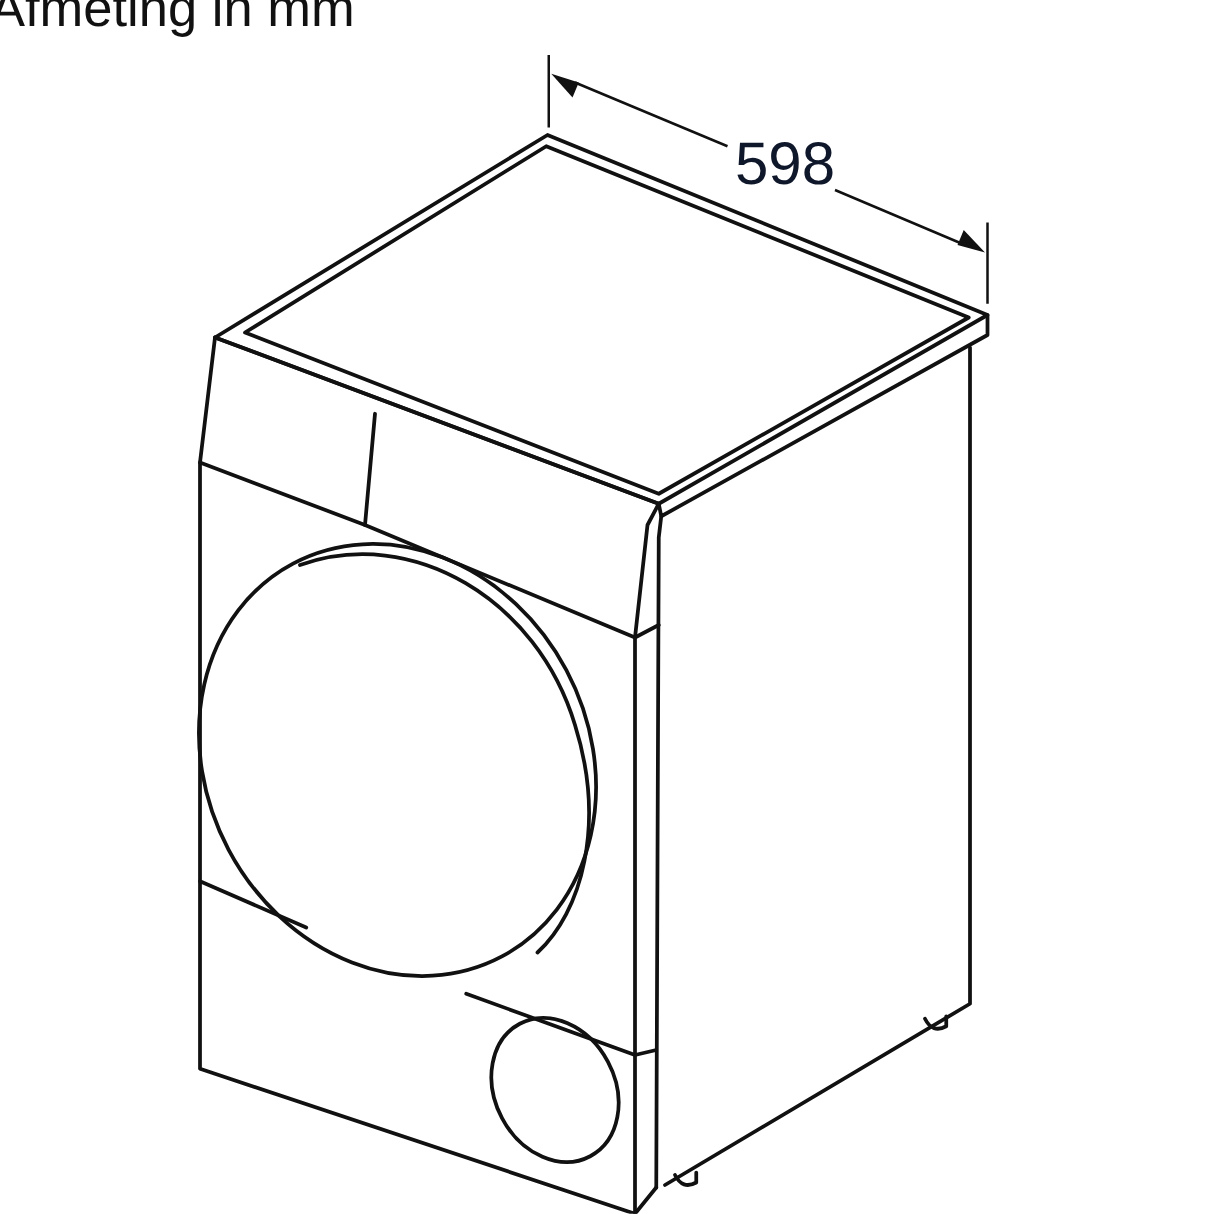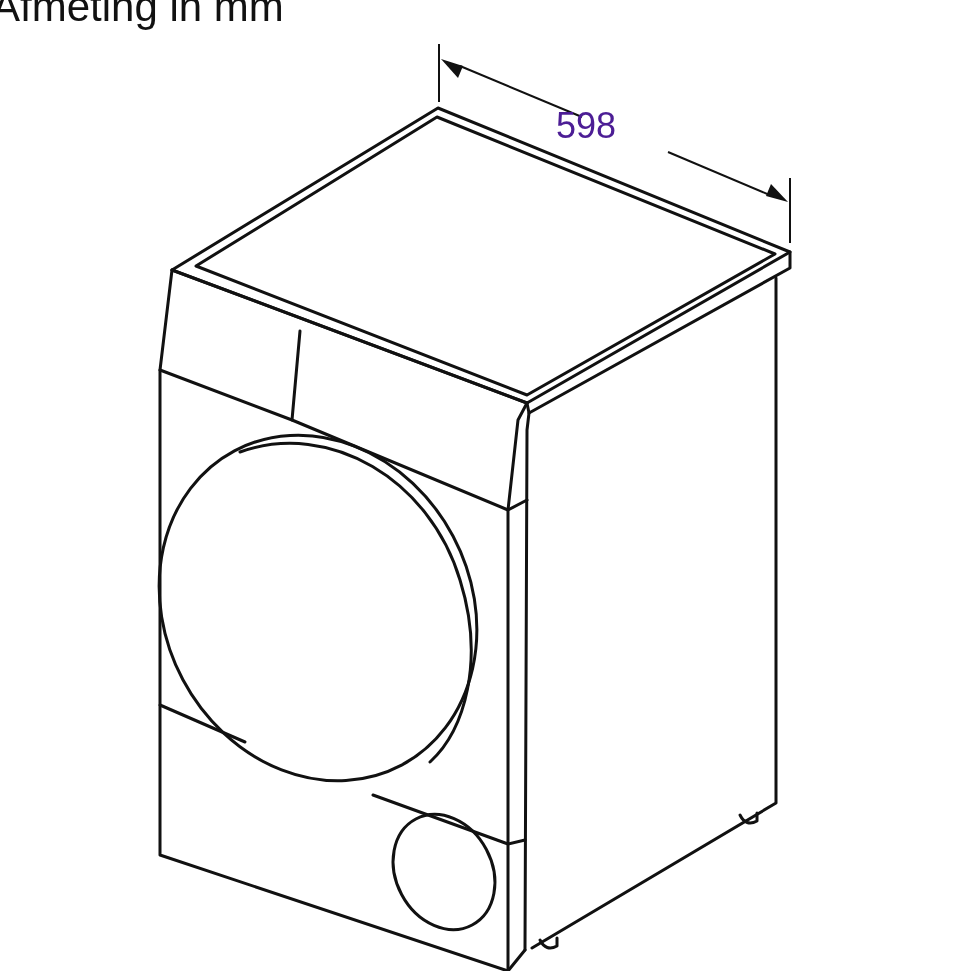--- a/index.html
+++ b/index.html
@@ -3,23 +3,23 @@
 <meta charset="utf-8">
 <style>
   html, body { margin: 0; padding: 0; background: #ffffff; }
   body { width: 970px; height: 971px; position: relative; overflow: hidden; }
   .title {
     position: absolute; left: -8px; top: -14px;
     font-family: "Liberation Sans", sans-serif;
     font-size: 42px; color: #111111; line-height: 1; white-space: nowrap;
   }
   .dim-label {
-    position: absolute; left: 556px; top: 108px;
+    position: absolute; left: 588px; top: 108px;
     font-family: "Liberation Sans", sans-serif;
-    font-size: 36px; color: #4c1d95; line-height: 1;
+    font-size: 48px; color: #0f172a; line-height: 1;
   }
   svg { position: absolute; left: 0; top: 0; }
   .ln { fill: none; stroke: #111111; stroke-width: 3; stroke-linejoin: round; stroke-linecap: round; }
   .thin { fill: none; stroke: #111111; stroke-width: 2; }
 </style>
 </head>
 <body>
 
 <div class="title">Afmeting in mm</div>
 

